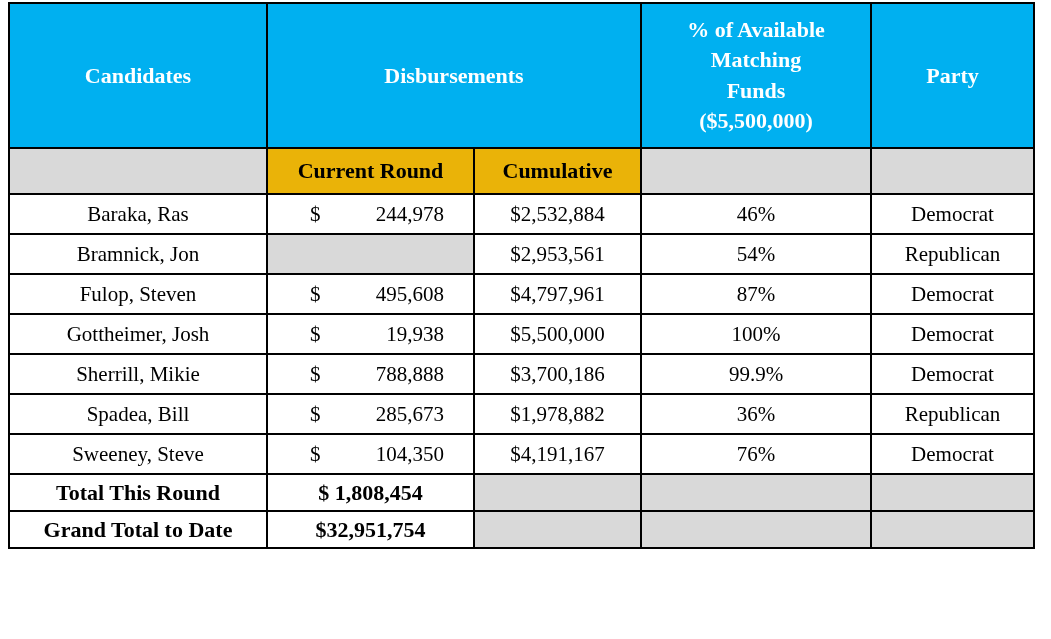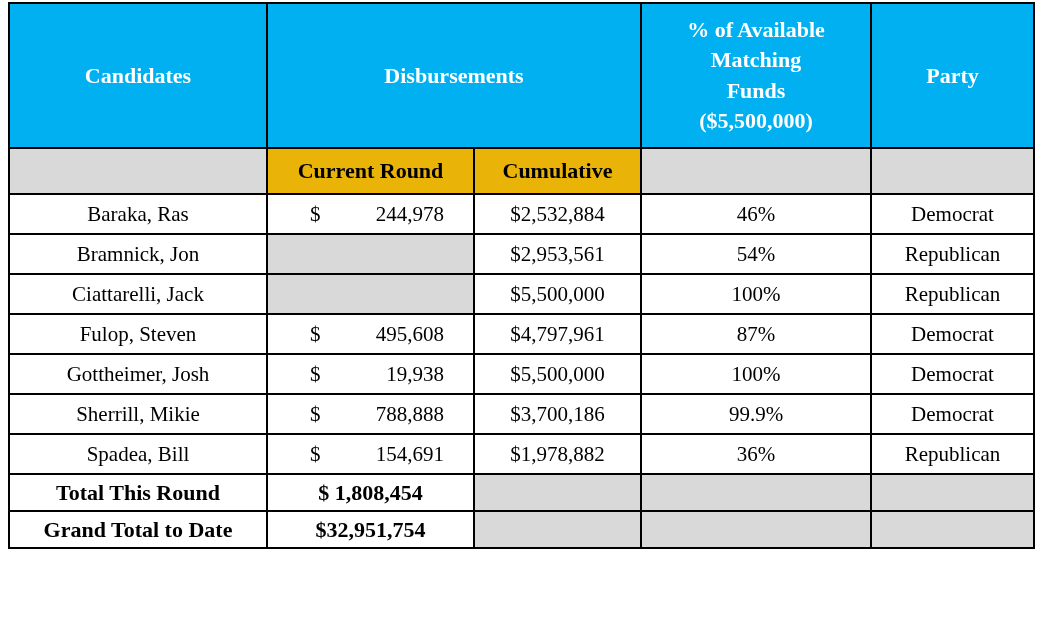--- a/index.html
+++ b/index.html
@@ -129,51 +129,44 @@
     </tr>
 
     <tr class="data-row">
       <td class="body-cell">Bramnick, Jon</td>
       <td class="gray"></td>
       <td class="body-cell">$2,953,561</td>
       <td class="body-cell">54%</td>
       <td class="body-cell">Republican</td>
     </tr>
 
-    <tr class="data-row">
-      <td class="body-cell">Ciattarelli, Jack</td>
-      <td class="gray"></td>
+
+    <tr class="data-row">
+      <td class="body-cell">Fulop, Steven</td>
+      <td class="body-cell">
+        <div class="acct">
+              <span>$</span>
+              <span>495,608</span>
+            </div>
+      </td>
+      <td class="body-cell">$4,797,961</td>
+      <td class="body-cell">87%</td>
+      <td class="body-cell">Democrat</td>
+    </tr>
+
+    <tr class="data-row">
+      <td class="body-cell">Gottheimer, Josh</td>
+      <td class="body-cell">
+        <div class="acct">
+              <span>$</span>
+              <span>19,938</span>
+            </div>
+      </td>
       <td class="body-cell">$5,500,000</td>
       <td class="body-cell">100%</td>
-      <td class="body-cell">Republican</td>
-    </tr>
-
-    <tr class="data-row">
-      <td class="body-cell">Fulop, Steven</td>
-      <td class="body-cell">
-        <div class="acct">
-              <span>$</span>
-              <span>495,608</span>
-            </div>
-      </td>
-      <td class="body-cell">$4,797,961</td>
-      <td class="body-cell">87%</td>
-      <td class="body-cell">Democrat</td>
-    </tr>
-
-    <tr class="data-row">
-      <td class="body-cell">Gottheimer, Josh</td>
-      <td class="body-cell">
-        <div class="acct">
-              <span>$</span>
-              <span>19,938</span>
-            </div>
-      </td>
-      <td class="body-cell">$5,500,000</td>
-      <td class="body-cell">100%</td>
       <td class="body-cell">Democrat</td>
     </tr>
 
     <tr class="data-row">
       <td class="body-cell">Sherrill, Mikie</td>
       <td class="body-cell">
         <div class="acct">
               <span>$</span>
               <span>788,888</span>
             </div>
@@ -181,28 +174,40 @@
       <td class="body-cell">$3,700,186</td>
       <td class="body-cell">99.9%</td>
       <td class="body-cell">Democrat</td>
     </tr>
 
     <tr class="data-row">
       <td class="body-cell">Spadea, Bill</td>
       <td class="body-cell">
         <div class="acct">
               <span>$</span>
-              <span>154,691</span>
+              <span>285,673</span>
             </div>
       </td>
       <td class="body-cell">$1,978,882</td>
       <td class="body-cell">36%</td>
       <td class="body-cell">Republican</td>
     </tr>
 
+    <tr class="data-row">
+      <td class="body-cell">Sweeney, Steve</td>
+      <td class="body-cell">
+        <div class="acct">
+              <span>$</span>
+              <span>104,350</span>
+            </div>
+      </td>
+      <td class="body-cell">$4,191,167</td>
+      <td class="body-cell">76%</td>
+      <td class="body-cell">Democrat</td>
+    </tr>
 
     <tr class="total-row">
       <td class="total-label">Total This Round</td>
       <td class="total-amount">$ 1,808,454</td>
       <td class="gray"></td>
       <td class="gray"></td>
       <td class="gray"></td>
     </tr>
 
     <tr class="total-row">

